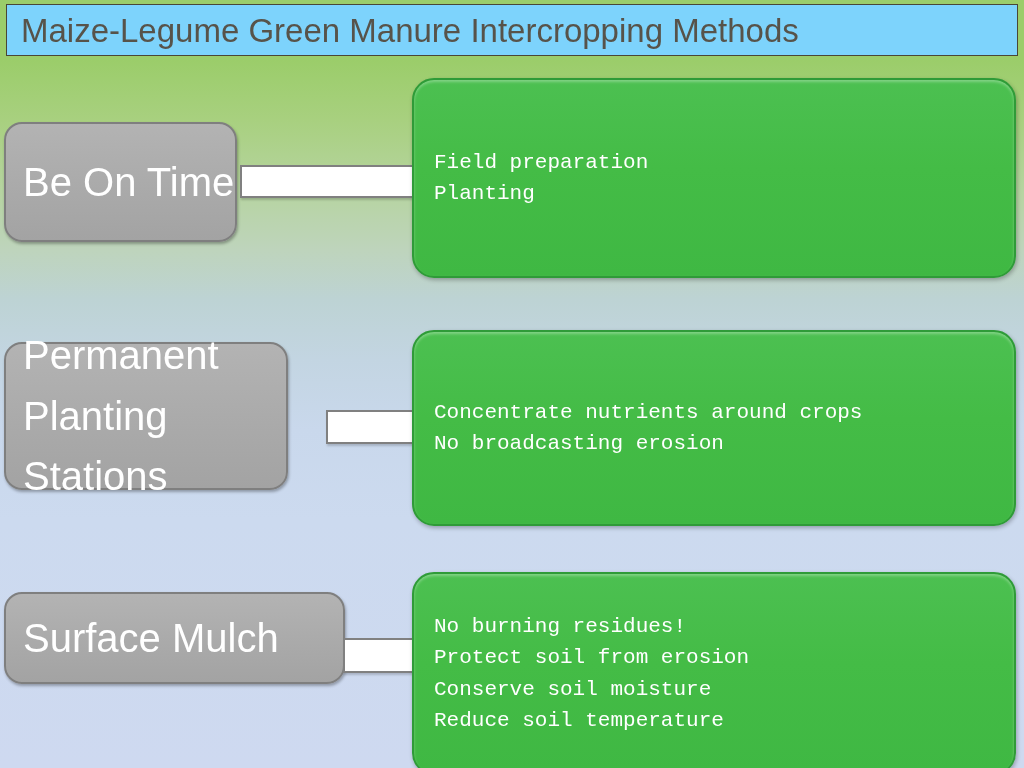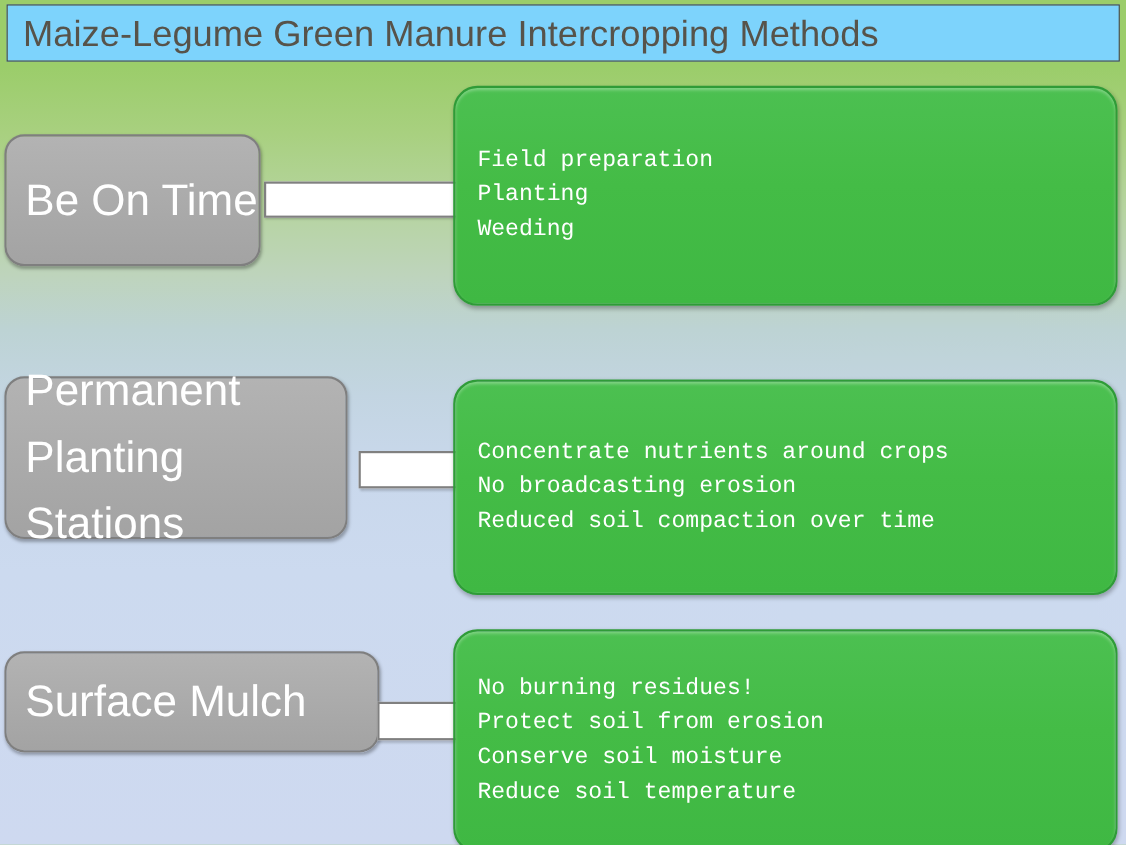--- a/index.html
+++ b/index.html
@@ -60,21 +60,21 @@
     color: #ffffff;
   }
   .gray-text {
     font-size: 40px;
     line-height: 1.52;
     color: #ffffff;
     white-space: pre-line;
   }
 
   #gray-1 { left: 4px;  top: 122px; width: 233px; height: 120px; }
-  #gray-2 { left: 4px;  top: 342px; width: 312px; height: 148px; }
+  #gray-2 { left: 4px;  top: 342px; width: 284px; height: 148px; }
   #gray-3 { left: 4px;  top: 592px; width: 341px; height: 92px; }
 
   
   .connector {
     position: absolute;
     background: #ffffff;
     border: 2px solid #808080;
     box-sizing: border-box;
     box-shadow: 1px 2px 2px rgba(0,0,0,0.18);
   }
@@ -99,49 +99,47 @@
   }
   .green-line {
     font-size: 21px;
     line-height: 1.50;
     color: #ffffff;
     white-space: nowrap;
     font-family: Liberation Mono, monospace;
   }
 
   #green-1 { left: 412px; top: 78px;  width: 604px; height: 200px; }
-  #green-2 { left: 412px; top: 330px; width: 604px; height: 196px; margin-top: 15px; }
+  #green-2 { left: 412px; top: 330px; width: 604px; height: 196px; }
   #green-3 { left: 412px; top: 572px; width: 604px; height: 203px; }
 </style>
 </head>
 <body>
 
 <div class="title-bar">
   <div class="title-text">Maize-Legume Green Manure Intercropping Methods</div>
 </div>
 
 <div class="gray-box" id="gray-1">
   <span class="gray-text">Be On Time</span>
 </div>
 <div class="connector" id="conn-1"></div>
 <div class="green-box" id="green-1">
   <span class="green-line">Field preparation</span>
   <span class="green-line">Planting</span>
-  <span class="green-line">Weeding</span>
 </div>
 
 <div class="gray-box" id="gray-2">
   <span class="gray-text">Permanent
 Planting Stations</span>
 </div>
 <div class="connector" id="conn-2"></div>
 <div class="green-box" id="green-2">
   <span class="green-line">Concentrate nutrients around crops</span>
   <span class="green-line">No broadcasting erosion</span>
-  <span class="green-line">Reduced soil compaction over time</span>
 </div>
 
 <div class="gray-box" id="gray-3">
   <span class="gray-text">Surface Mulch</span>
 </div>
 <div class="connector" id="conn-3"></div>
 <div class="green-box" id="green-3">
   <span class="green-line">No burning residues!</span>
   <span class="green-line">Protect soil from erosion</span>
   <span class="green-line">Conserve soil moisture</span>

